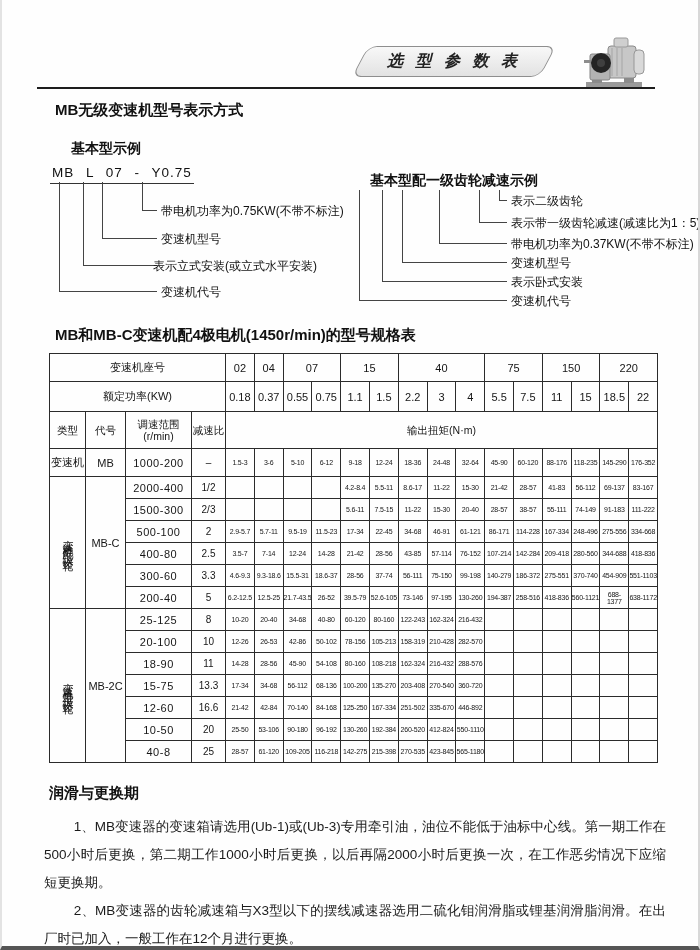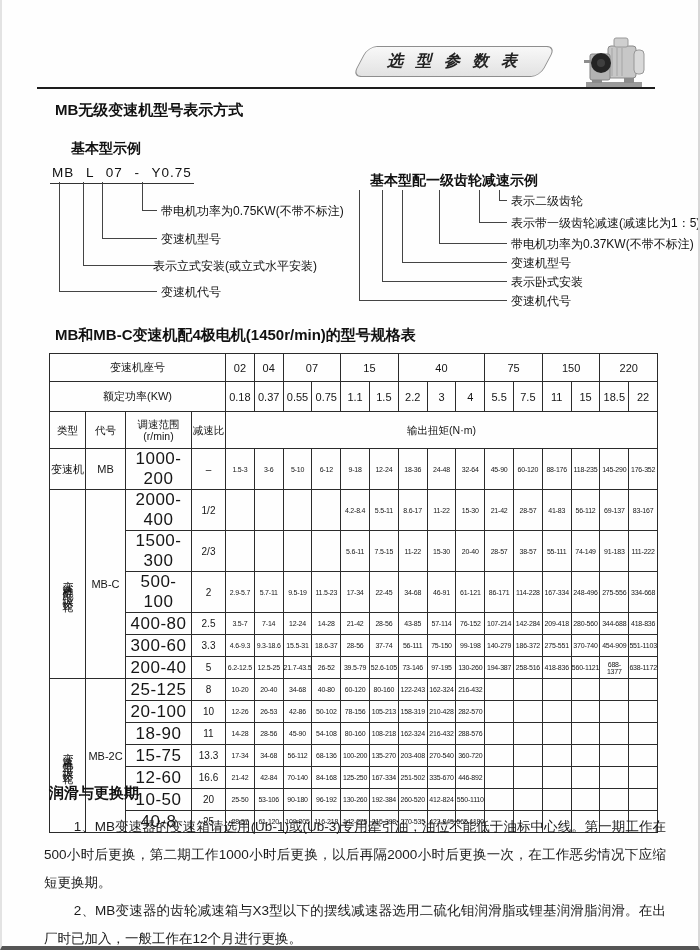--- a/index.html
+++ b/index.html
@@ -61,21 +61,21 @@
   
   .spec-wrap { position:absolute; left:47px; top:353px; }
   table.spec { border-collapse:collapse; table-layout:fixed; width:608px; }
   table.spec th, table.spec td { border:1px solid #2b2b2b; text-align:center; vertical-align:middle;
      padding:0; font-weight:normal; color:#151515; overflow:hidden; }
   tr.r-frame { height:28px; }  tr.r-frame th { font-size:11px; }
   tr.r-power { height:30px; }  tr.r-power th { font-size:11px; }
   tr.r-cols  { height:37px; }  tr.r-cols th  { font-size:10.5px; line-height:1.15; }
   td.typecell, td.codecell { font-size:11px; }
   td.vtext { writing-mode:vertical-lr; text-orientation:upright; letter-spacing:3px; font-size:11px; padding:2px 0; }
-  td.rangecell { font-size:17px; letter-spacing:0.5px; }
+  td.rangecell { font-size:11px; letter-spacing:0.5px; }
   td.ratiocell { font-size:10px; }
   td.valcell { font-size:7px; letter-spacing:-0.2px; color:#333; }
   tbody tr { height:22px; }
   tbody tr.first-row { height:28px; }
 
   
   .lube { position:absolute; left:42px; top:776px; width:622px;margin-top:8px; }
   .lube h2 { font-size:15px; font-weight:bold; color:#111; margin:0 0 10px 5px; }
   .lube p { font-size:13.5px; line-height:28px; text-indent:2.2em; text-align:justify; color:#1b1b1b; }
 </style>

